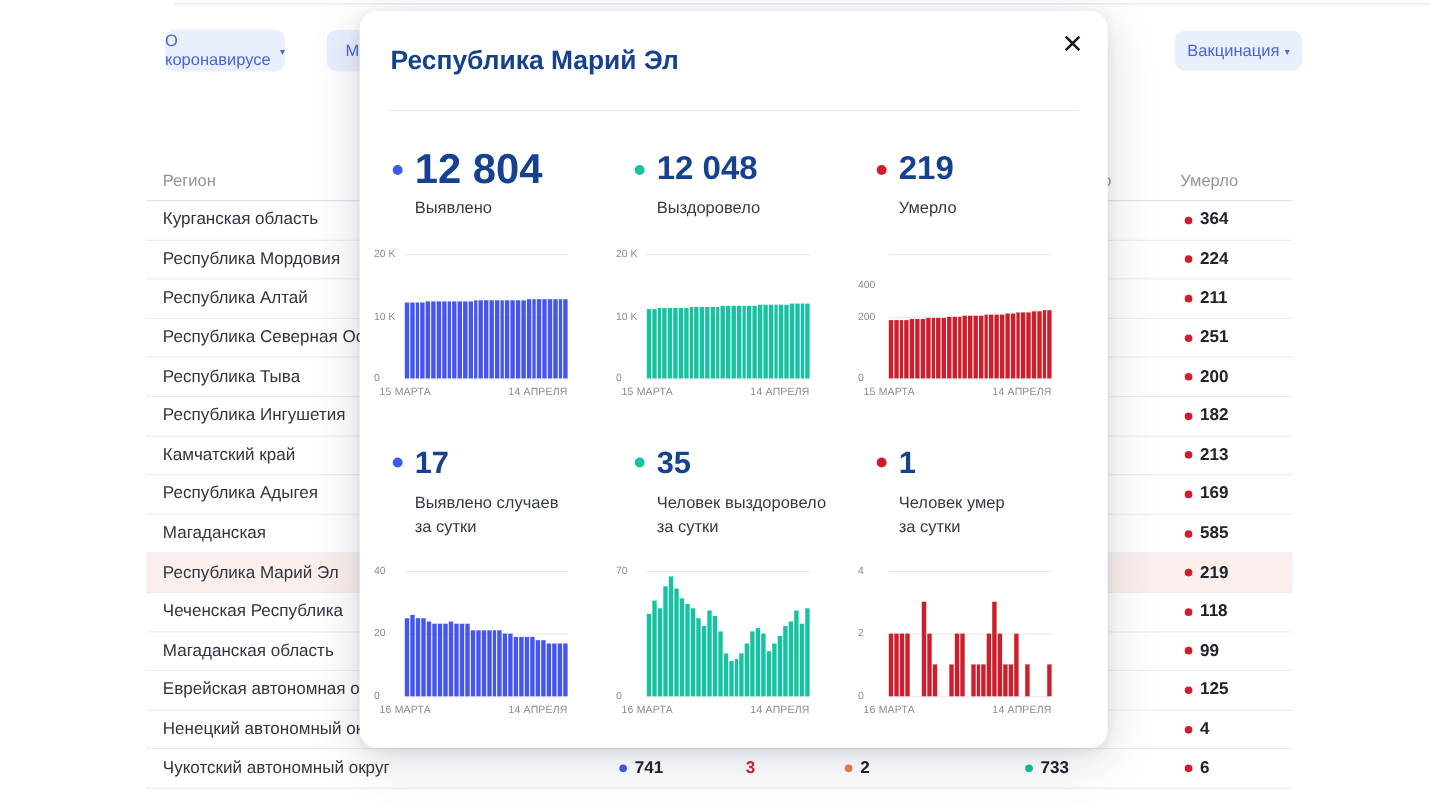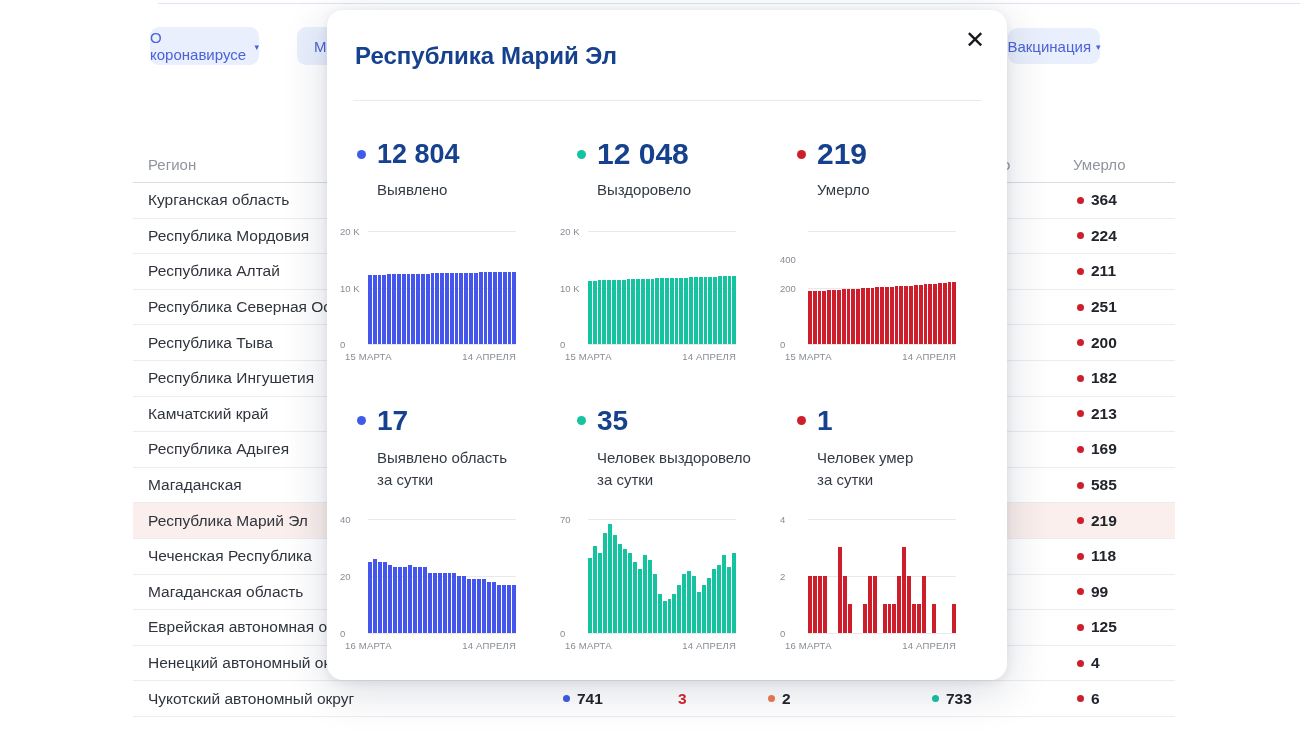--- a/index.html
+++ b/index.html
@@ -48,21 +48,21 @@
 <div class="page">
   <div class="top-line"></div>
 
   <div class="pill" style="left:150px;width:109px;">
     <span>О коронавирусе</span>
     <span class="caret">▾</span>
   </div>
   <div class="pill" style="left:297px;width:70px;justify-content:flex-start;padding-left:17px;">
     <span>Ме</span>
   </div>
-  <div class="pill" style="left:1008px;width:92px;top:28px;height:36px;">
+  <div class="pill" style="left:1068px;width:116px;top:28px;height:36px;">
     <span>Вакцинация</span>
     <span class="caret">▾</span>
   </div>
 
   <div class="rtable">
     <div class="rt-header">
       <span class="h-region">Регион</span>
       <span class="h-partial">о</span>
       <span class="h-deaths">Умерло</span>
     </div>
@@ -190,21 +190,21 @@
       </div>
   </div>
 
   <div class="modal">
     <div class="modal-title">Республика Марий Эл</div>
     <div class="modal-close">✕</div>
     <div class="modal-divider"></div>
     <div id="stats-top">
         <div class="stat-col" style="left: 13px; top: 125px; height: 250px;">
           <div class="sdot" style="background: rgb(63, 91, 234); top: 15px;"></div>
-          <div class="stat-value" style="font-size: 27px; line-height: 38px;">12 804</div>
+          <div class="stat-value" style="font-size: 38px; line-height: 38px;">12 804</div>
           <div class="stat-label" style="top: 46px;">Выявлено</div>
           <div class="plot" style="top: 96px; height: 113px;">
             <div class="gridline" style="top: 0px;"></div>
             <div class="gridline" style="top: 56.5px;"></div>
             <div class="gridline" style="top: 113px;"></div>
             <div class="bars" style="height: 113px;">
               <div class="bar" style="height: 69px; background: rgb(68, 86, 236);"></div>
               <div class="bar" style="height: 69px; background: rgb(68, 86, 236);"></div>
               <div class="bar" style="height: 69px; background: rgb(68, 86, 236);"></div>
               <div class="bar" style="height: 69px; background: rgb(68, 86, 236);"></div>
@@ -343,21 +343,21 @@
           <div class="xlabels" style="top: 216px; width: 171px;">
             <span>15 МАРТА</span>
             <span>14 АПРЕЛЯ</span>
           </div>
         </div>
       </div>
     <div id="stats-daily">
         <div class="stat-col" style="left: 13px; top: 393px; height: 262px;">
           <div class="sdot" style="background: rgb(63, 91, 234); top: 13px;"></div>
           <div class="stat-value" style="font-size: 28px; line-height: 36px;">17</div>
-          <div class="stat-label" style="top: 46px;">Выявлено область</div>
+          <div class="stat-label" style="top: 46px;">Выявлено случаев</div>
           <div class="stat-label" style="top: 68px;">за сутки</div>
           <div class="plot" style="top: 116px; height: 114px;">
             <div class="gridline" style="top: 0px;"></div>
             <div class="gridline" style="top: 57px;"></div>
             <div class="gridline" style="top: 114px;"></div>
             <div class="bars" style="height: 114px;">
               <div class="bar" style="height: 71px; background: rgb(68, 86, 236);"></div>
               <div class="bar" style="height: 74px; background: rgb(68, 86, 236);"></div>
               <div class="bar" style="height: 71px; background: rgb(68, 86, 236);"></div>
               <div class="bar" style="height: 71px; background: rgb(68, 86, 236);"></div>

